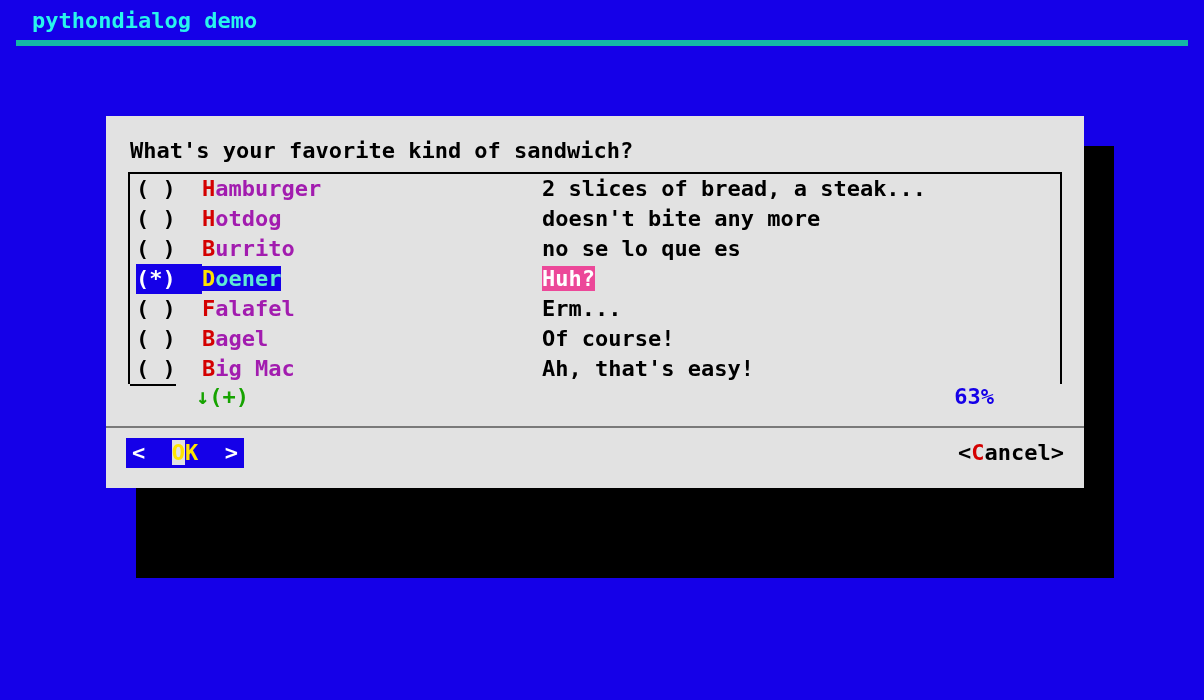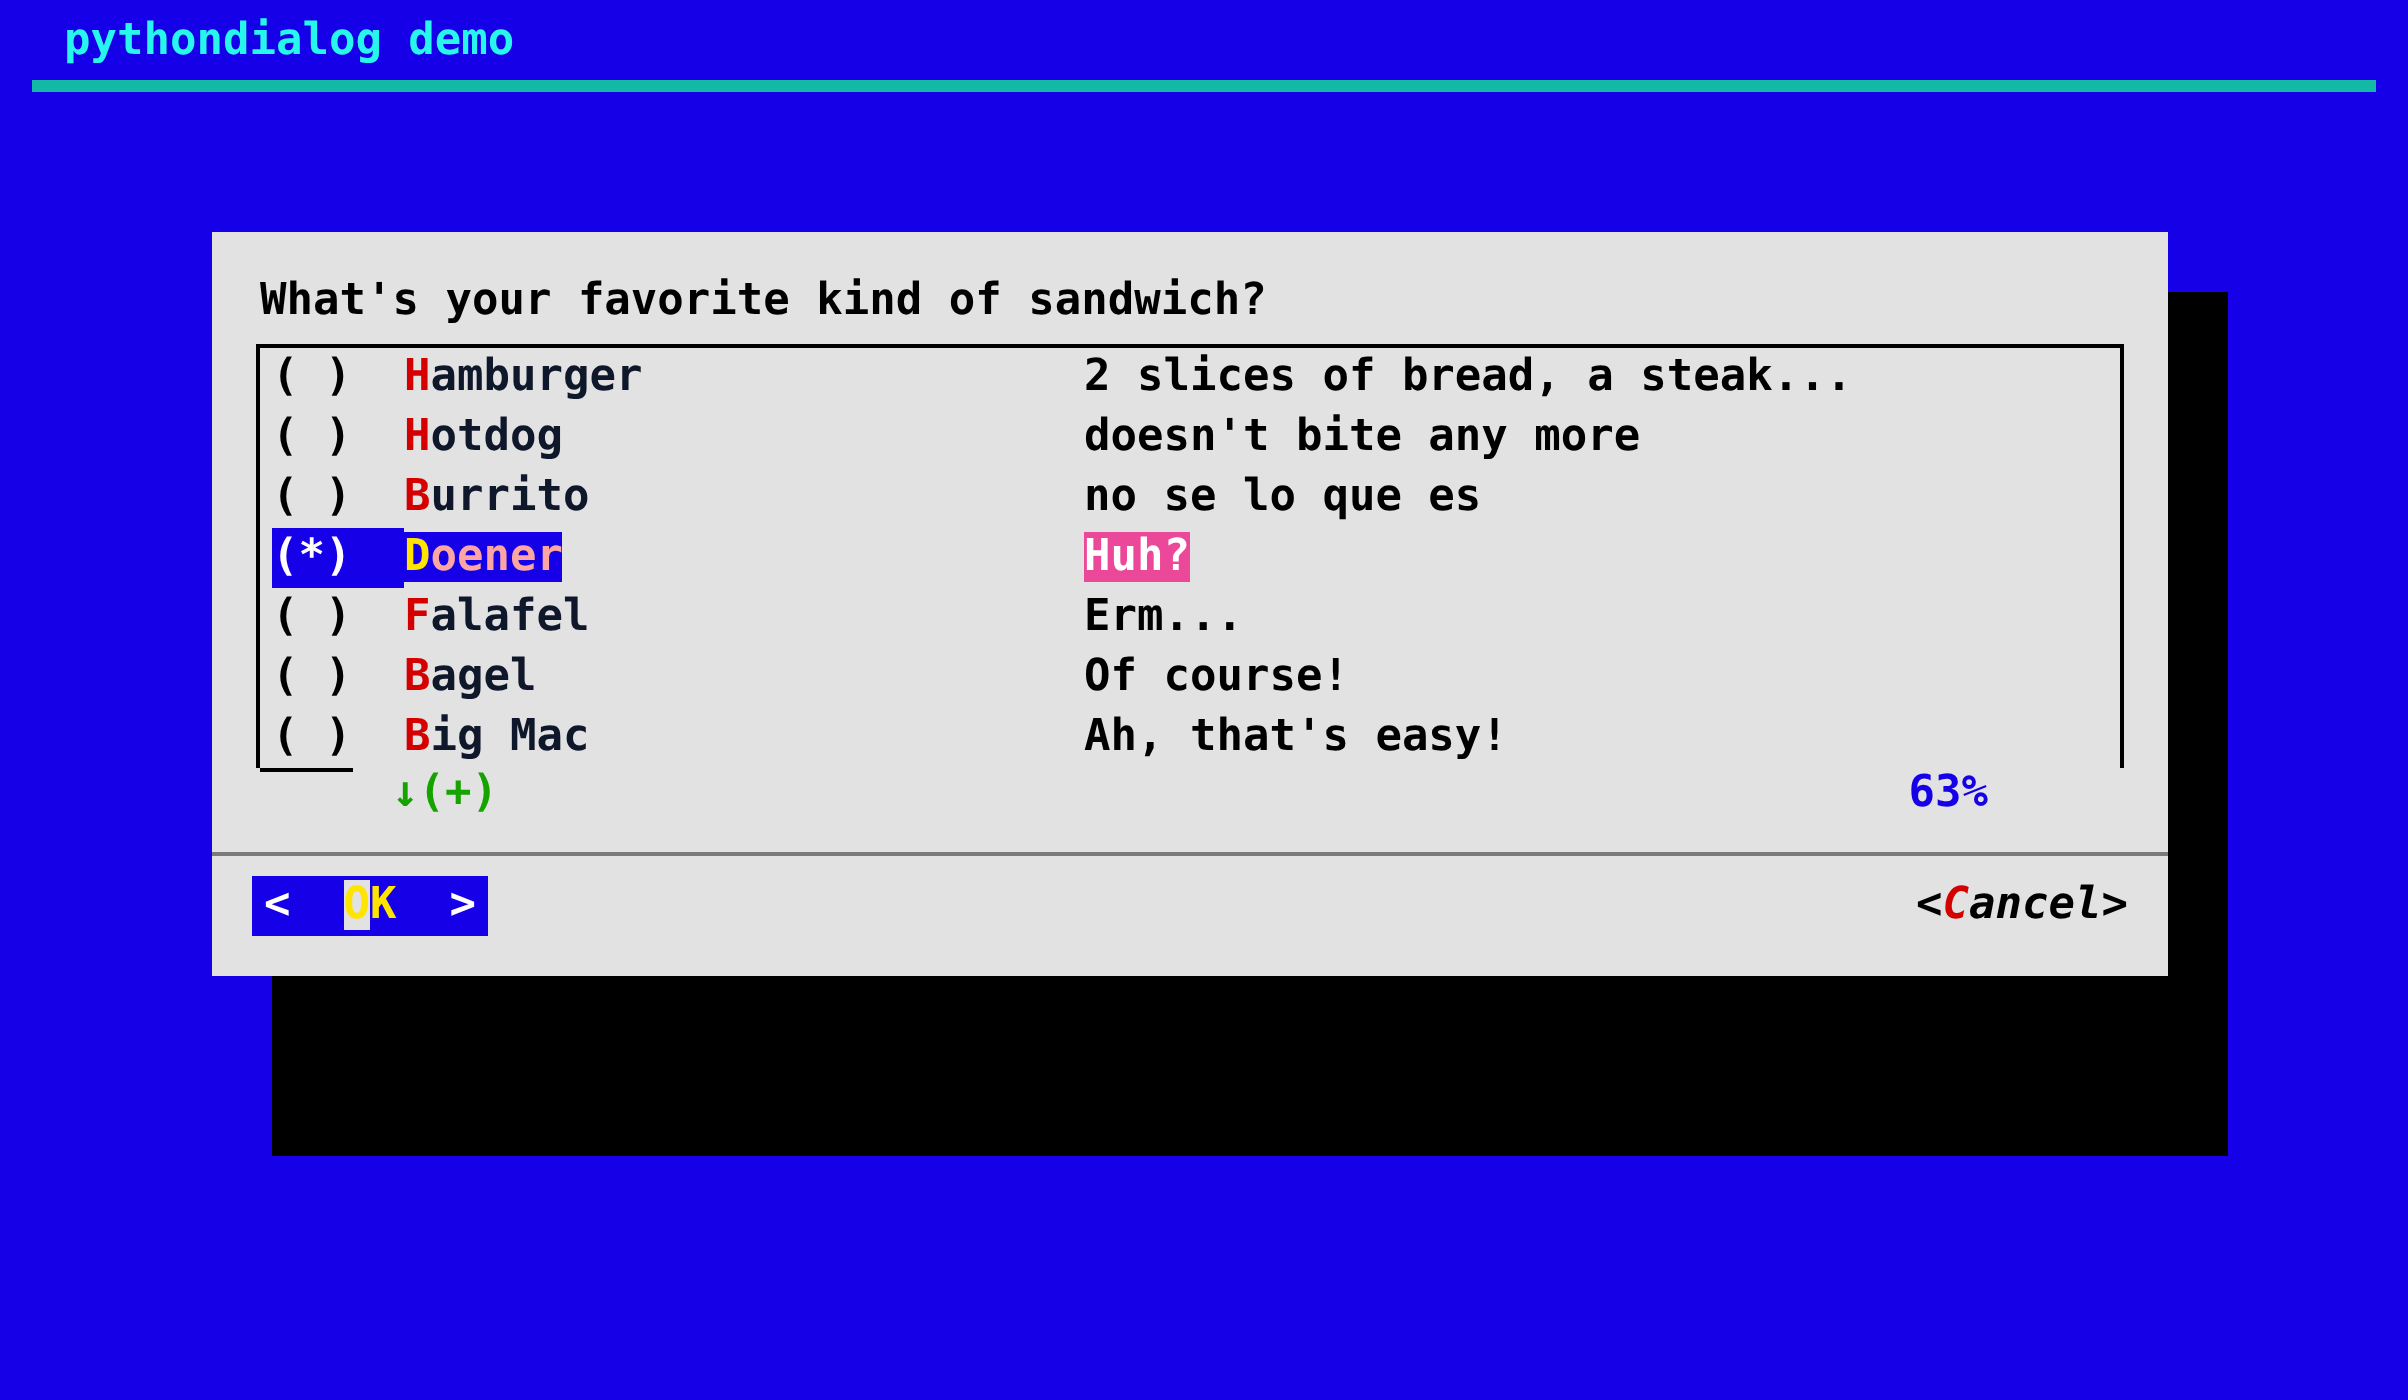--- a/index.html
+++ b/index.html
@@ -73,33 +73,33 @@
     color: #000;
   }
   .name-col {
     width: 340px;
   }
   .desc-col {
     flex: 1;
     color: #000;
   }
   .hot { color: #d40000; }
-  .rest { color: #0f172a; }
+  .rest { color: #a21caf; }
   .sel-check {
     background: #1500e8;
     color: #fff;
   }
   .sel-check .paren { color:#fff; }
   .sel-check .star  { color:#fff; }
   .sel-name-box {
     background: #1500e8;
     display: inline;
   }
   .sel-name-box .hot { color: #ffe400; }
-  .sel-name-box .rest{ color: #fca5a5; }
+  .sel-name-box .rest{ color: #5eead4; }
   .sel-desc-box {
     background: #ec4899;
     color: #fff;
     display: inline;
     margin-top: 24px;
   }
   .under-row {
     display:flex;
     justify-content: space-between;
     padding: 0 70px 0 70px;
@@ -123,21 +123,20 @@
     color: #fff;
     padding: 0 6px;
     white-space: pre;
   }
   .btn-ok .lt, .btn-ok .gt { color:#fff; }
   .btn-ok .O { color:#ffe400; background:#e2e2e2; }
   .btn-ok .K { color:#ffe400; }
   .btn-cancel {
     color:#000;
     white-space: pre;
-    font-style: italic;
   }
   .btn-cancel .C { color:#d40000; }
 </style>
 </head>
 <body>
 
 <div class="title-bar">pythondialog demo</div>
 
 <div class="dialog-wrap">
   <div class="dialog-shadow"></div>

